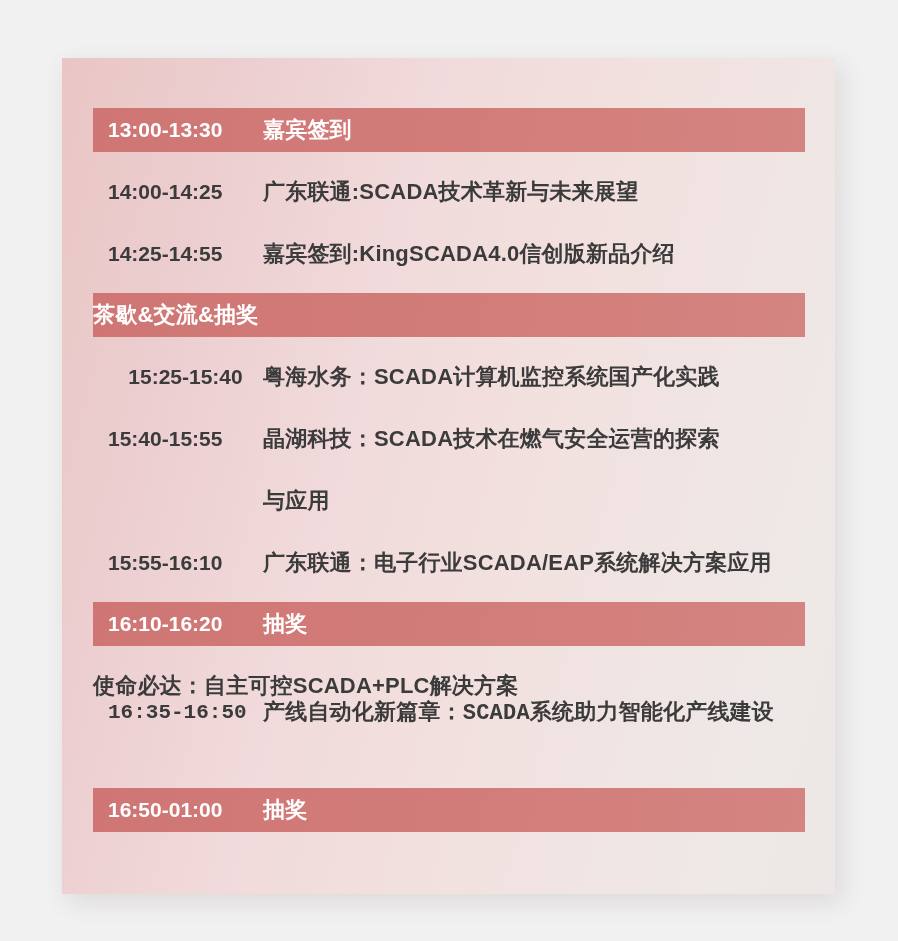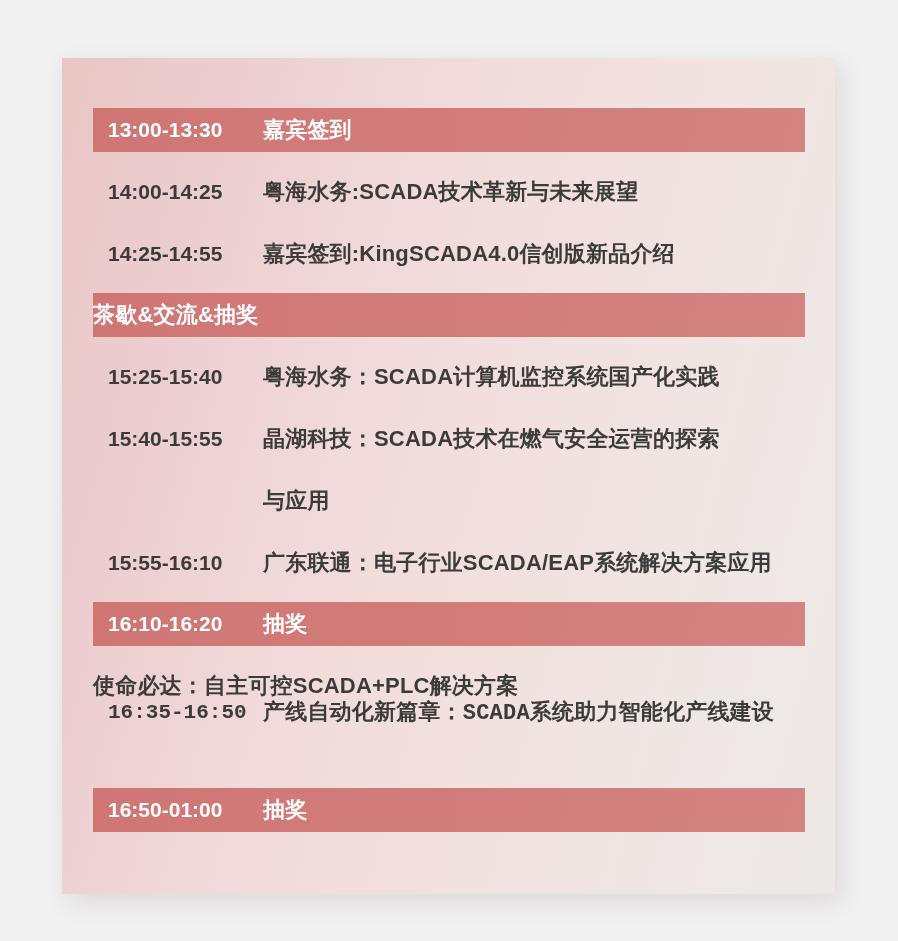--- a/index.html
+++ b/index.html
@@ -88,30 +88,30 @@
 <body>
 
 <div id="agenda-card">
   <div class="rows" id="rows-container">
       <div class="row highlight" style="top: 50px;">
         <div class="time">13:00-13:30</div>
         <div class="title">嘉宾签到</div>
       </div>
       <div class="row" style="top: 111.8px;">
         <div class="time">14:00-14:25</div>
-        <div class="title">粤海水务:SCADA技术革新与未来展望</div>
+        <div class="title">广东联通:SCADA技术革新与未来展望</div>
       </div>
       <div class="row" style="top: 173.6px;">
         <div class="time">14:25-14:55</div>
         <div class="title">嘉宾签到:KingSCADA4.0信创版新品介绍</div>
       </div>
       <div class="row highlight" style="top: 235.4px;">
         <div class="title">茶歇&amp;交流&amp;抽奖</div>
       </div>
-      <div class="row" style="top: 297.2px;">
+      <div class="row" style="top: 297.2px; text-align: center;">
         <div class="time">15:25-15:40</div>
         <div class="title">粤海水务：SCADA计算机监控系统国产化实践</div>
       </div>
       <div class="row" style="top: 359px;">
         <div class="time">15:40-15:55</div>
         <div class="title">晶湖科技：SCADA技术在燃气安全运营的探索</div>
       </div>
       <div class="row continuation" style="top: 420.8px;">
         <div class="time"></div>
         <div class="title">与应用</div>

